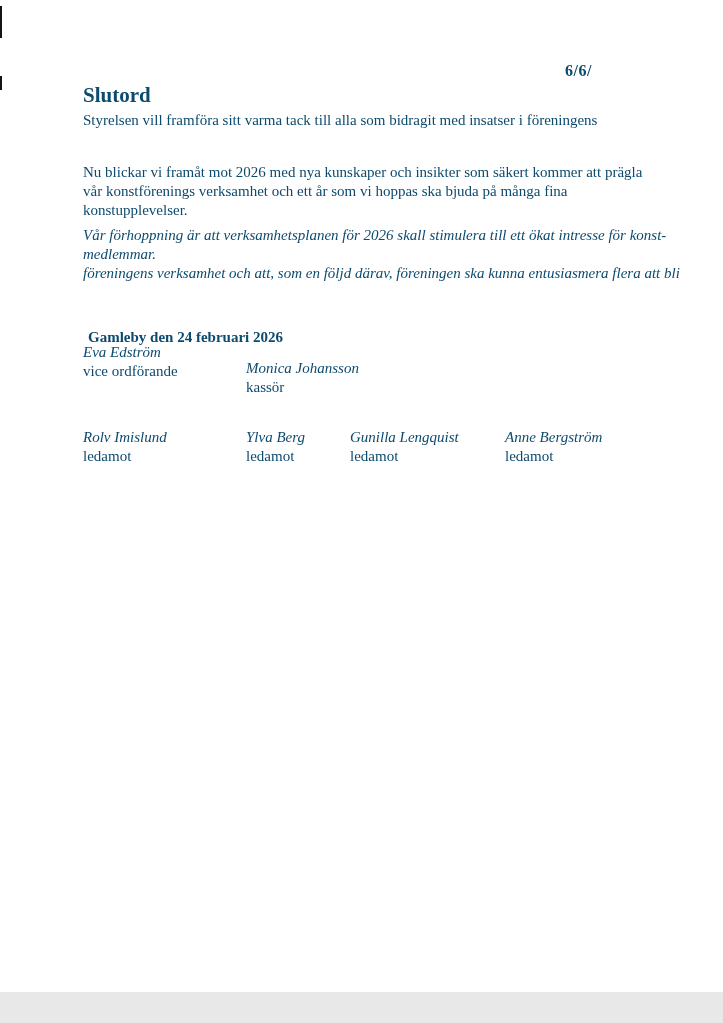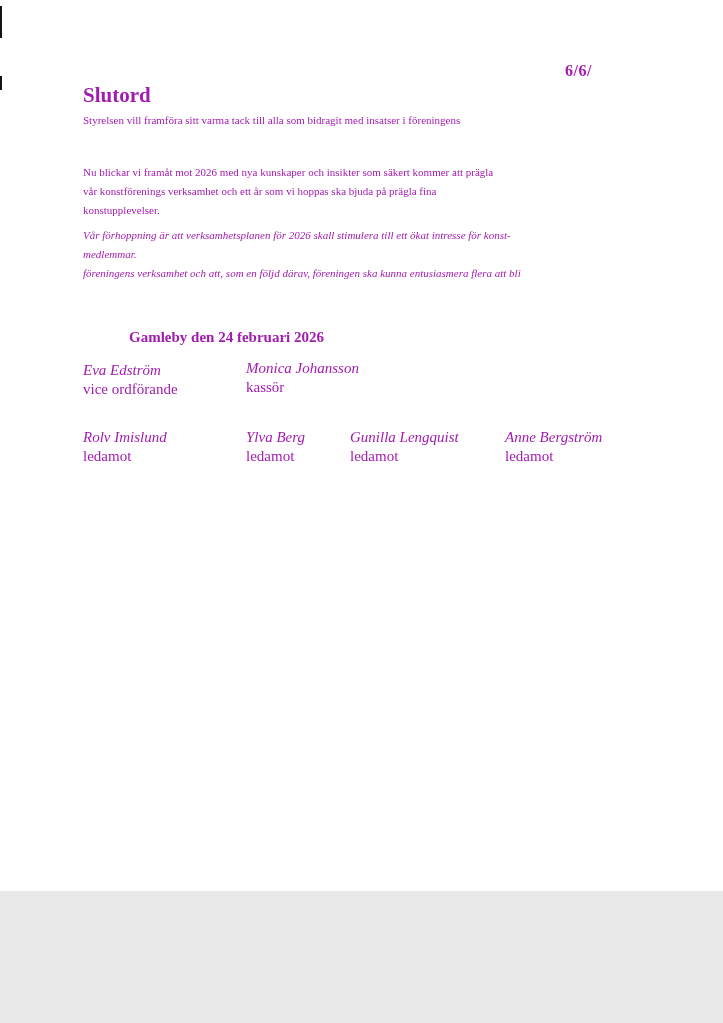--- a/index.html
+++ b/index.html
@@ -3,67 +3,66 @@
 <meta charset="utf-8">
 <style>
   html, body {
     margin: 0;
     padding: 0;
     background: #e8e8e8;
   }
   .page {
     position: relative;
     width: 723px;
-    height: 891px;
+    height: 992px;
     background: #ffffff;
     font-family: "Liberation Serif", "DejaVu Serif", serif;
-    color: #a21caf;
+    color: #0c4a6e;
     overflow: hidden;
   }
   .abs { position: absolute; }
   .page-number {
     left: 565px;
     top: 62px;
     font-size: 16px;
     font-weight: bold;
     letter-spacing: 0.5px;
   }
   .heading {
     left: 83px;
     top: 83px;
     font-size: 21px;
     font-weight: bold;
     line-height: 25px;
   }
   .para {
     left: 83px;
-    font-size: 11px;
+    font-size: 15px;
     line-height: 19px;
   }
   .para .line { white-space: nowrap; }
   .para-1 { top: 111px; }
   .para-2 { top: 163px; }
   .para-3 { top: 226px; font-style: italic; }
   .date-line {
     left: 88px;
     top: 328px;
     font-size: 15px;
     font-weight: bold;
     line-height: 19px;
     white-space: nowrap;
-    margin-left: 41px;
   }
   .sig {
     font-size: 15px;
     line-height: 19px;
     white-space: nowrap;
   }
   .sig .sig-name { font-style: italic; }
   .sig .sig-title { font-style: normal; }
-  .sig-r1c1 { left: 83px;  top: 361px; font-family: Liberation Serif, serif; }
+  .sig-r1c1 { left: 83px;  top: 343px; font-family: Liberation Serif, serif; }
   .sig-r1c2 { left: 246px; top: 359px; }
   .sig-r1c3 { left: 408px; top: 359px; }
   .sig-r2c1 { left: 83px;  top: 428px; }
   .sig-r2c2 { left: 246px; top: 428px; }
   .sig-r2c3 { left: 350px; top: 428px; }
   .sig-r2c4 { left: 491px; top: 428px; margin-left: 14px; }
   .scan-artifact {
     left: 0;
     width: 2px;
     background: #141414;
@@ -82,21 +81,21 @@
   <div class="abs page-number">6/6/</div>
 
   <div class="abs heading">Slutord</div>
 
   <div class="abs para para-1">
     <div class="line">Styrelsen vill framföra sitt varma tack till alla som bidragit med insatser i föreningens</div>
   </div>
 
   <div class="abs para para-2">
     <div class="line">Nu blickar vi framåt mot 2026 med nya kunskaper och insikter som säkert kommer att prägla</div>
-    <div class="line">vår konstförenings verksamhet och ett år som vi hoppas ska bjuda på prägla fina</div>
+    <div class="line">vår konstförenings verksamhet och ett år som vi hoppas ska bjuda på många fina</div>
     <div class="line">konstupplevelser.</div>
   </div>
 
   <div class="abs para para-3">
     <div class="line">Vår förhoppning är att verksamhetsplanen för 2026 skall stimulera till ett ökat intresse för konst-</div>
     <div class="line">medlemmar.</div>
     <div class="line">föreningens verksamhet och att, som en följd därav, föreningen ska kunna entusiasmera flera att bli</div>
   </div>
 
   <div class="abs date-line">Gamleby den 24 februari 2026</div>

